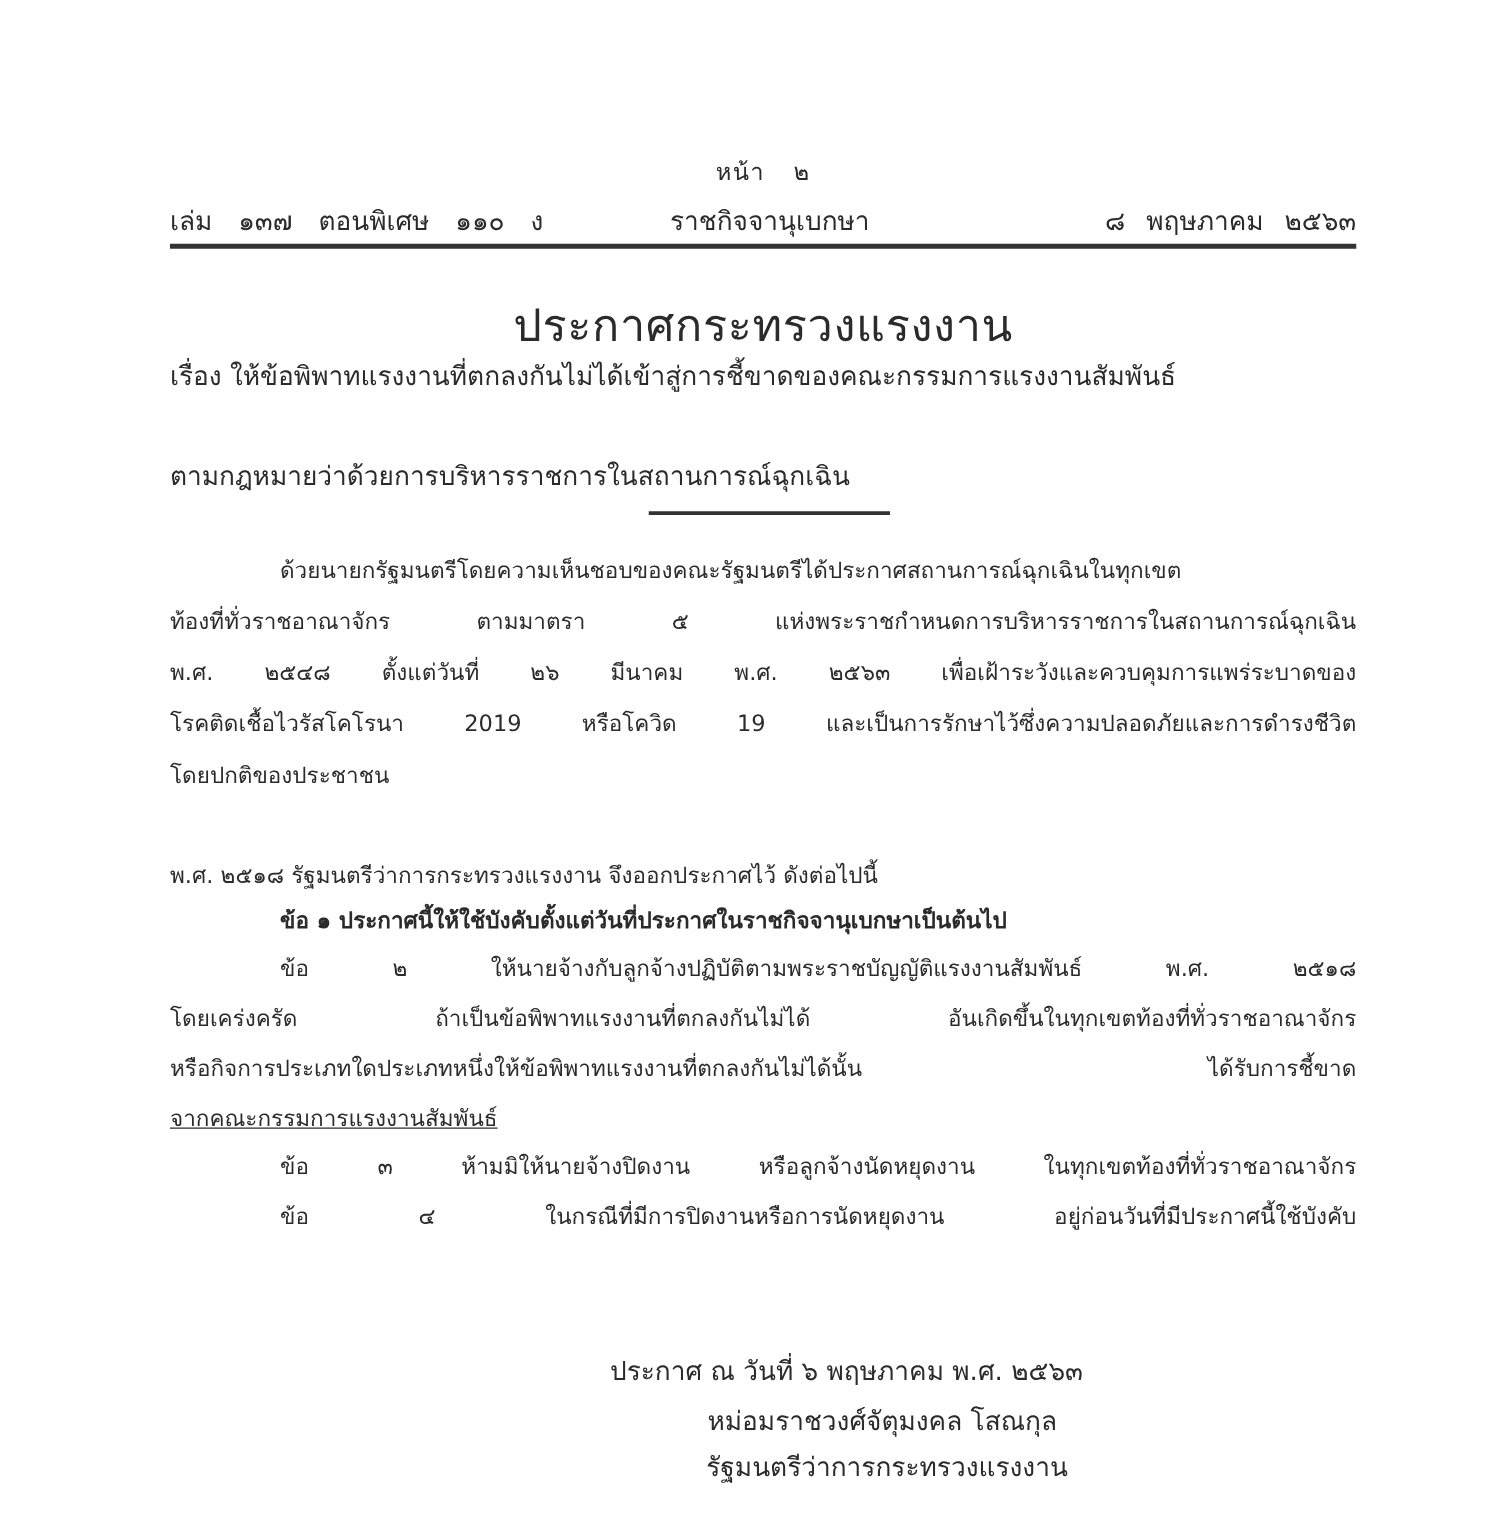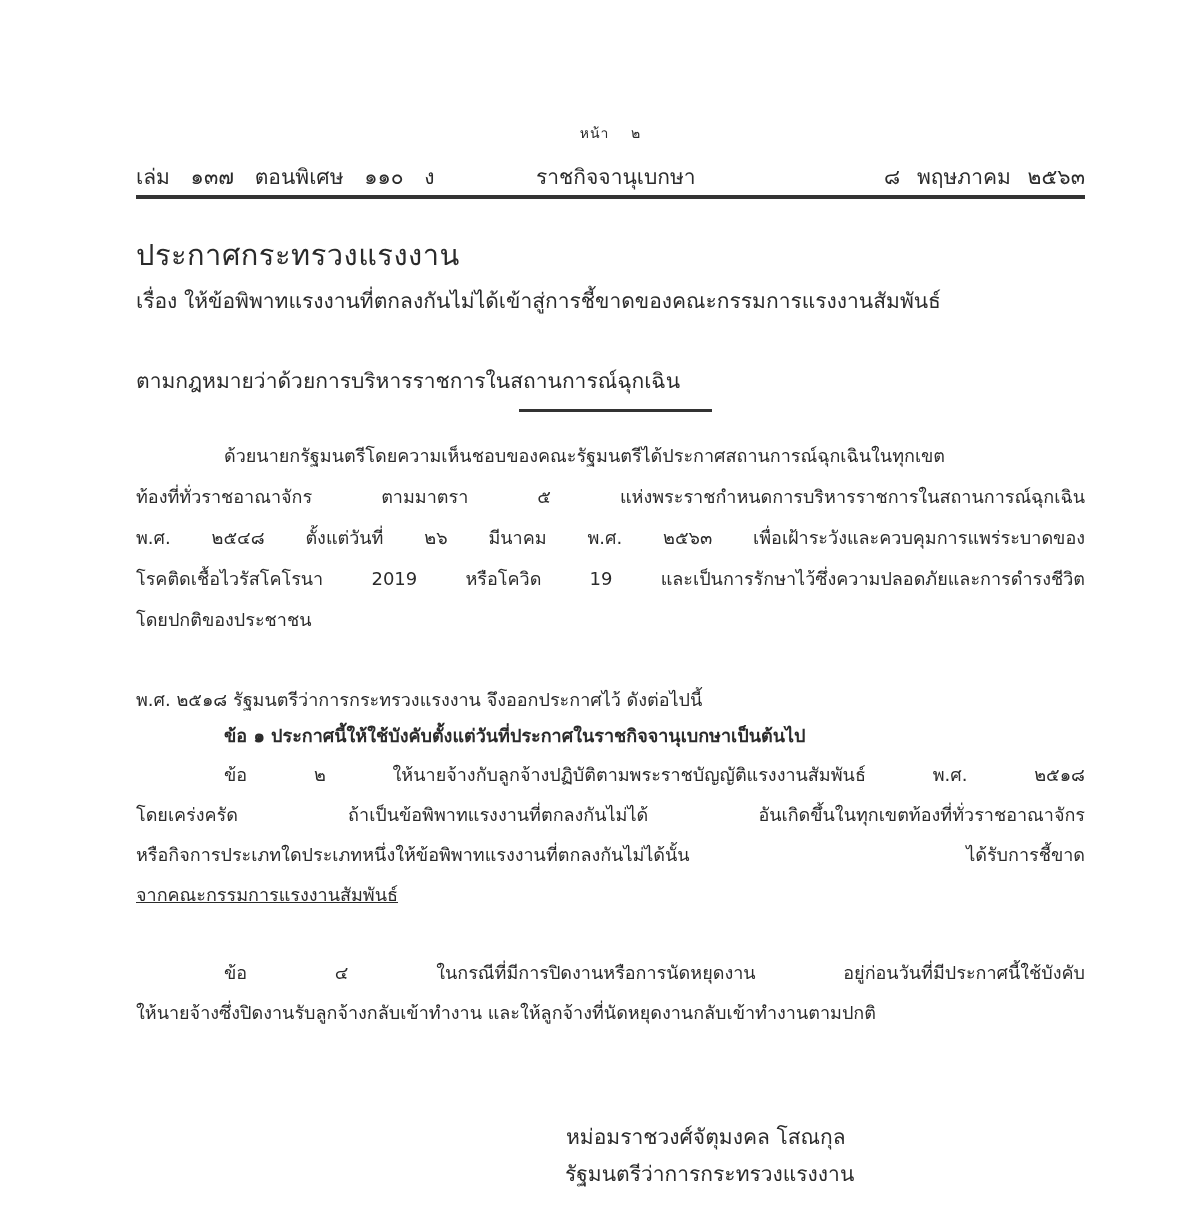--- a/index.html
+++ b/index.html
@@ -21,21 +21,21 @@
     top: 0;
     width: 949px;
     height: 1216px;
   }
   .page-number {
     position: absolute;
     top: 122px;
     left: 0;
     width: 100%;
     text-align: center;
-    font-size: 14px;
+    font-size: 19px;
     letter-spacing: 1px;
   }
   .page-number span { margin: 0 8px; }
   .header-line {
     position: absolute;
     top: 160px;
     left: 0;
     width: 100%;
     height: 32px;
     font-size: 21px;
@@ -64,21 +64,22 @@
     left: 0;
     width: 100%;
     height: 4px;
     background: #333333;
   }
   .title {
     position: absolute;
     top: 232px;
     left: 0;
     width: 100%;
-    font-size: 29px;
+    text-align: center;
+    font-size: 36px;
     letter-spacing: 0.5px;
   }
   .subject {
     position: absolute;
     left: 0;
     width: 100%;
     font-size: 21px;
     white-space: nowrap;
   }
   .subject.l1 { top: 284px; }
@@ -141,20 +142,21 @@
 
   <div class="body-line last" style="top:685px;">พ.ศ.  ๒๕๑๘  รัฐมนตรีว่าการกระทรวงแรงงาน  จึงออกประกาศไว้  ดังต่อไปนี้</div>
 
   <div class="body-line indent last" style="top:721px;font-weight:bold;">ข้อ   ๑   ประกาศนี้ให้ใช้บังคับตั้งแต่วันที่ประกาศในราชกิจจานุเบกษาเป็นต้นไป</div>
 
   <div class="body-line indent" style="top:760px;">ข้อ   ๒   ให้นายจ้างกับลูกจ้างปฏิบัติตามพระราชบัญญัติแรงงานสัมพันธ์  พ.ศ.  ๒๕๑๘</div>
   <div class="body-line" style="top:800px;">โดยเคร่งครัด  ถ้าเป็นข้อพิพาทแรงงานที่ตกลงกันไม่ได้  อันเกิดขึ้นในทุกเขตท้องที่ทั่วราชอาณาจักร</div>
   <div class="body-line" style="top:840px;">หรือกิจการประเภทใดประเภทหนึ่งให้ข้อพิพาทแรงงานที่ตกลงกันไม่ได้นั้น  ได้รับการชี้ขาด</div>
   <div class="body-line last" style="top:880px;text-decoration:underline;">จากคณะกรรมการแรงงานสัมพันธ์</div>
 
+  <div class="body-line indent" style="top:918px;">ข้อ   ๓   ห้ามมิให้นายจ้างปิดงาน  หรือลูกจ้างนัดหยุดงาน  ในทุกเขตท้องที่ทั่วราชอาณาจักร</div>
 
   <div class="body-line indent" style="top:958px;">ข้อ   ๔   ในกรณีที่มีการปิดงานหรือการนัดหยุดงาน   อยู่ก่อนวันที่มีประกาศนี้ใช้บังคับ</div>
-  <div class="body-line last" style="top:998px;">ให้นายจ้างซึ่งปิดงานรับลูกจ้างกลับเข้าทำงาน  และให้ลูกจ้างที่นัดหยุดงานกลับเข้าทำงานตามปกติ</div>
 
+  <div class="sig" style="left:352px; top:1080px;">ประกาศ  ณ  วันที่  ๖  พฤษภาคม  พ.ศ.  ๒๕๖๓</div>
   <div class="sig" style="left:430px; top:1120px;">หม่อมราชวงศ์จัตุมงคล  โสณกุล</div>
   <div class="sig" style="left:429px; top:1157px;">รัฐมนตรีว่าการกระทรวงแรงงาน</div>
 
 </div>
 
 </body></html>

